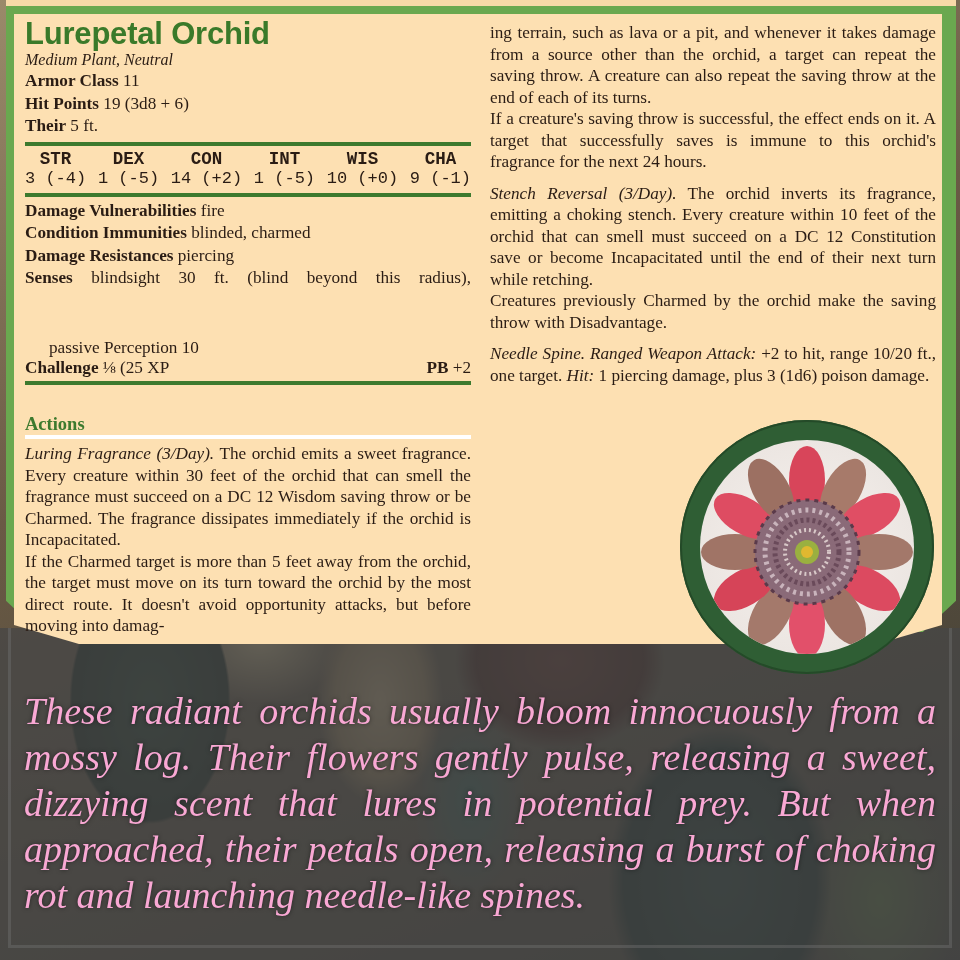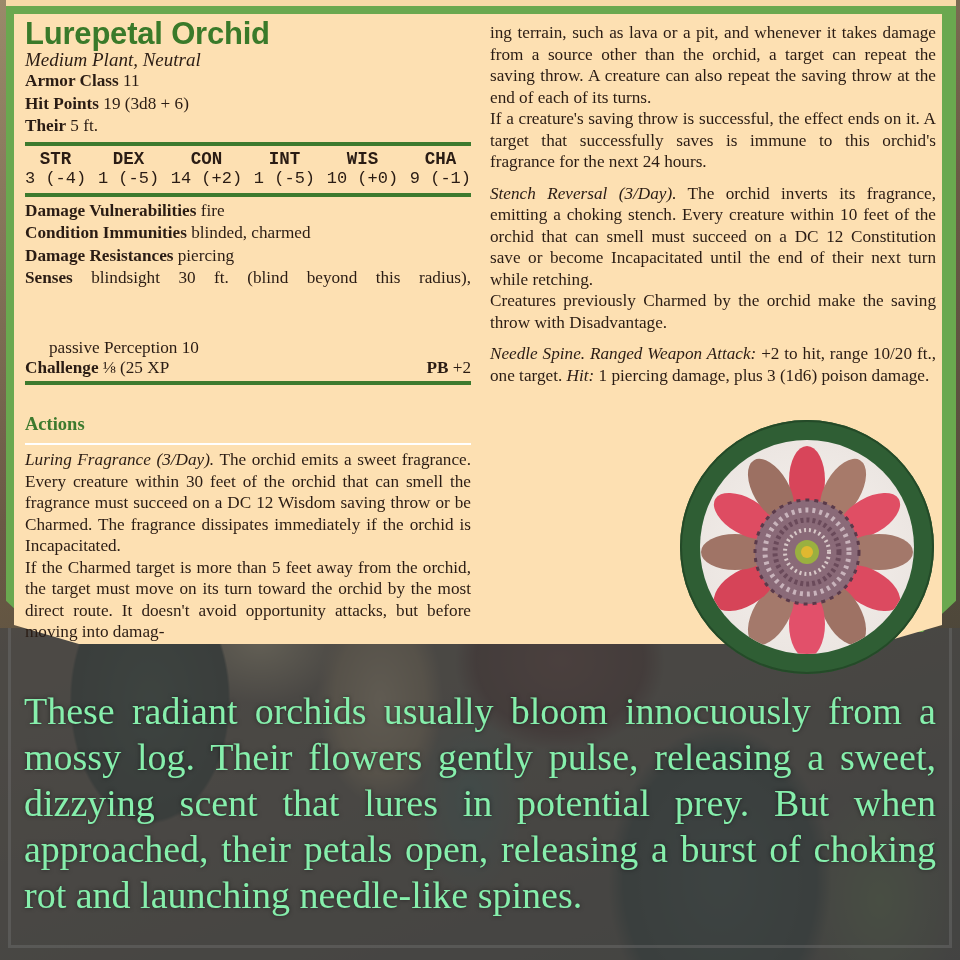--- a/index.html
+++ b/index.html
@@ -48,60 +48,61 @@
   
   .col { position: absolute; color: #2a1c14; font-size: 17.2px; line-height: 21.5px; }
   .col-left { left: 25px; top: 18px; width: 446px; }
   .col-right { left: 490px; top: 22px; width: 446px; }
   .justify { text-align: justify; hyphens: manual; }
 
   .title {
     font-family: "Liberation Sans", "DejaVu Sans", sans-serif;
     color: #3a7a2a; font-size: 31px; font-weight: bold; line-height: 32px; letter-spacing: -0.2px;
   }
-  .subtitle { font-style: italic; font-size: 19px; line-height: 19px; margin-bottom: 1px; }
+  .subtitle { font-style: italic; font-size: 16px; line-height: 19px; margin-bottom: 1px; }
   .prop { font-size: 17.2px; line-height: 22.5px; }
   .prop b { font-weight: bold; }
 
   .rule { height: 4px; background: #3d7a2e; margin: 4px 0 3px 0; }
 
   .stats { display: flex; justify-content: space-between; margin-top: 2px; }
   .stat { text-align: center; font-family: Liberation Mono, monospace; }
   .stat .abbr { font-weight: bold; font-size: 17.5px; line-height: 20px; }
   .stat .val { font-size: 17px; line-height: 20px; }
 
   .indent { padding-left: 24px; }
   .challenge { display: flex; justify-content: space-between; }
 
   .section-head {
     color: #3d7a2e; font-weight: bold; font-size: 18.5px; line-height: 22px;
-    margin-top: 28px; border-bottom: 2px solid #ffffff; padding-bottom: 8px;
+    margin-top: 28px; border-bottom: 4px solid #ffffff; padding-bottom: 0px;
   }
   .action { margin-top: 4px; }
   .action .name { font-weight: normal; font-style: italic; }
   .para { margin-top: 0; }
   .gap { margin-top: 10px; }
 
   
   .portrait {
     position: absolute; left: 680px; top: 420px; width: 254px; height: 254px; border-radius: 50%;
     background: #2f5e34;
     box-shadow: 0 0 0 2px #244a28 inset;
   }
   .portrait-img {
     position: absolute; left: 20px; top: 20px; width: 214px; height: 214px; border-radius: 50%; overflow: hidden;
     background: radial-gradient(circle at 50% 50%, #f6f2ee 0%, #ece6e2 70%, #b9c6cc 100%);
   }
 
   
   .desc {
     position: absolute; left: 24px; top: 688px; width: 912px;
-    color: #86efac; font-family: "Liberation Serif", "DejaVu Serif", serif;
+    color: #f9a8d4; font-family: "Liberation Serif", "DejaVu Serif", serif;
     font-size: 38px; line-height: 46px; text-align: justify;
     text-shadow: 0 0 4px rgba(0,0,0,0.5);
+    font-style: italic;
   }
 </style>
 </head>
 <body>
 
 <div class="bg"></div>
 <div class="overlay"></div>
 <div class="overlay-frame"></div>
 
 <div class="top-band"></div>

